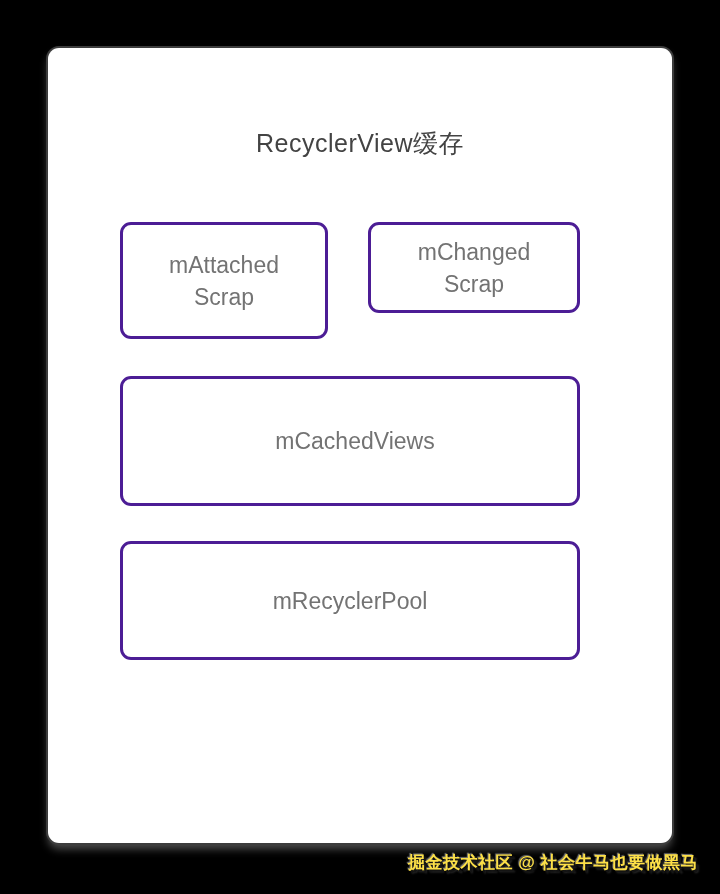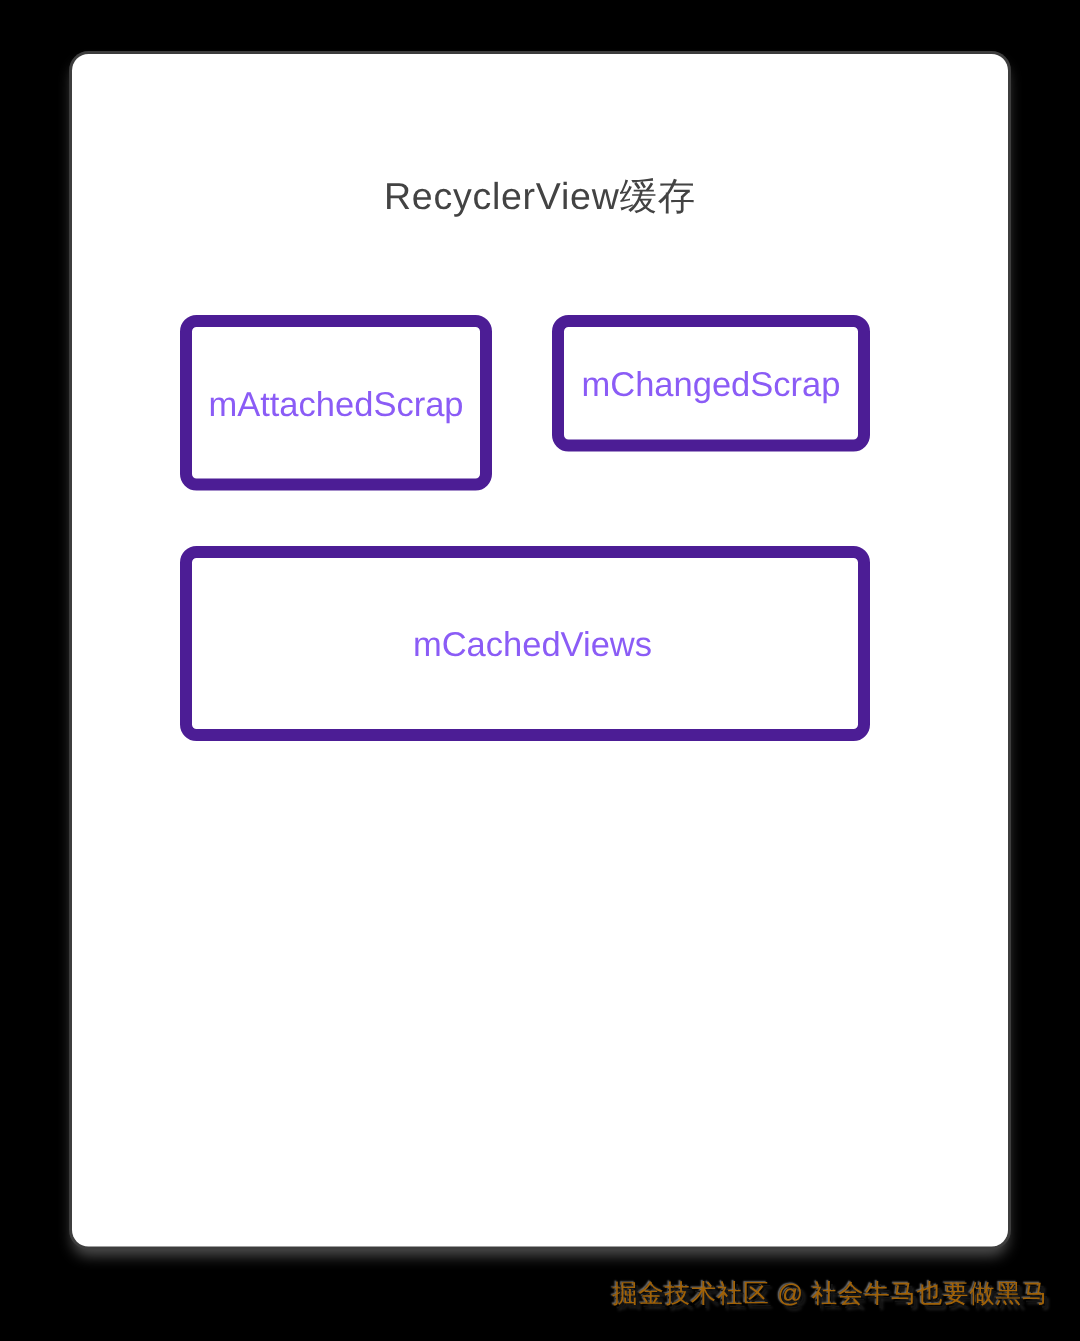--- a/index.html
+++ b/index.html
@@ -10,21 +10,21 @@
     position: relative;
     width: 720px;
     height: 894px;
     background: #000000;
     overflow: hidden;
     font-family: "Liberation Sans", sans-serif;
   }
   .card {
     position: absolute;
     left: 48px;
-    top: 36px;
+    top: 48px;
     width: 624px;
     height: 795px;
     background: #ffffff;
     border-radius: 11px;
     box-shadow: 0 0 0 2px #3d3d3d, 0 6px 9px rgba(140,140,140,0.55);
   }
   .title {
     margin-top: 80px;
     height: 30px;
     line-height: 30px;
@@ -35,48 +35,49 @@
   }
   .scrap-row {
     display: flex;
     margin: 64px 0 0 72px;
     width: 460px;
     gap: 40px;
   }
   .box {
     box-sizing: border-box;
     background: #ffffff;
-    border: 8px solid #4c1d95;
+    border: 3px solid #4c1d95;
     border-radius: 11px;
     display: flex;
+    flex-direction: column;
     align-items: center;
     justify-content: center;
-    color: #8b5cf6;
+    color: #737373;
     font-size: 23px;
     line-height: 32px;
     text-align: center;
   }
   .box-small-a { width: 208px; height: 117px; }
   .box-small-b { width: 212px; height: 91px; }
   .box-wide {
     margin-left: 72px;
     width: 460px;
   }
   .box-cached    { margin-top: 37px; height: 130px; padding-left: 10px; }
   .box-extension { margin-top: 29px; height: 123px; }
   .box-pool      { margin-top: 35px; height: 119px; }
   .box-line { display: block; }
   .watermark {
     position: absolute;
     left: 408px;
     top: 851px;
     white-space: nowrap;
     font-size: 17px;
-    font-weight: normal;
-    color: #a16207;
+    font-weight: bold;
+    color: #fde047;
     letter-spacing: 0.5px;
     text-shadow: 2px 2px 0 #141414, 3px 3px 2px #2a2a2a, -1px -1px 1px #7a7a7a;
   }
 </style>
 </head>
 <body>
 
 <div class="card">
 
   <div class="title">RecyclerView缓存</div>
@@ -90,16 +91,19 @@
       <span class="box-line">mChanged</span>
       <span class="box-line">Scrap</span>
     </div>
   </div>
 
   <div class="box box-wide box-cached">
     <span class="box-line">mCachedViews</span>
   </div>
 
 
+  <div class="box box-wide box-pool">
+    <span class="box-line">mRecyclerPool</span>
+  </div>
 
 </div>
 
 <div class="watermark">掘金技术社区 @ 社会牛马也要做黑马</div>
 
 </body></html>

